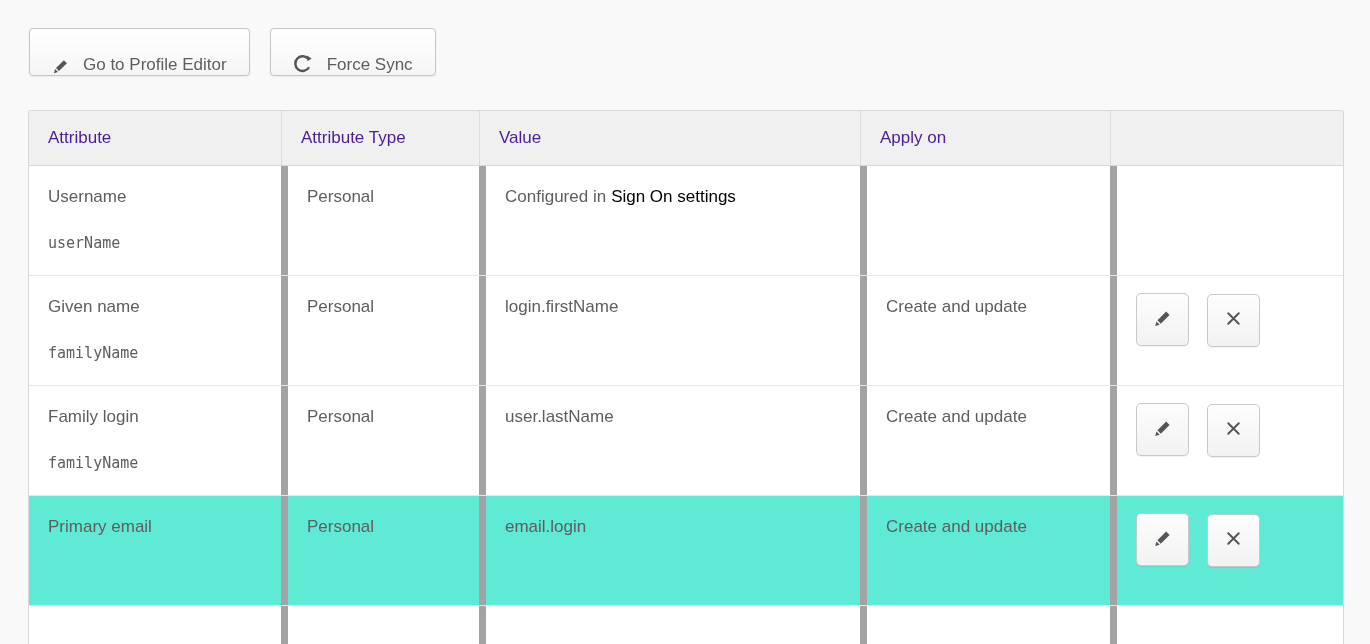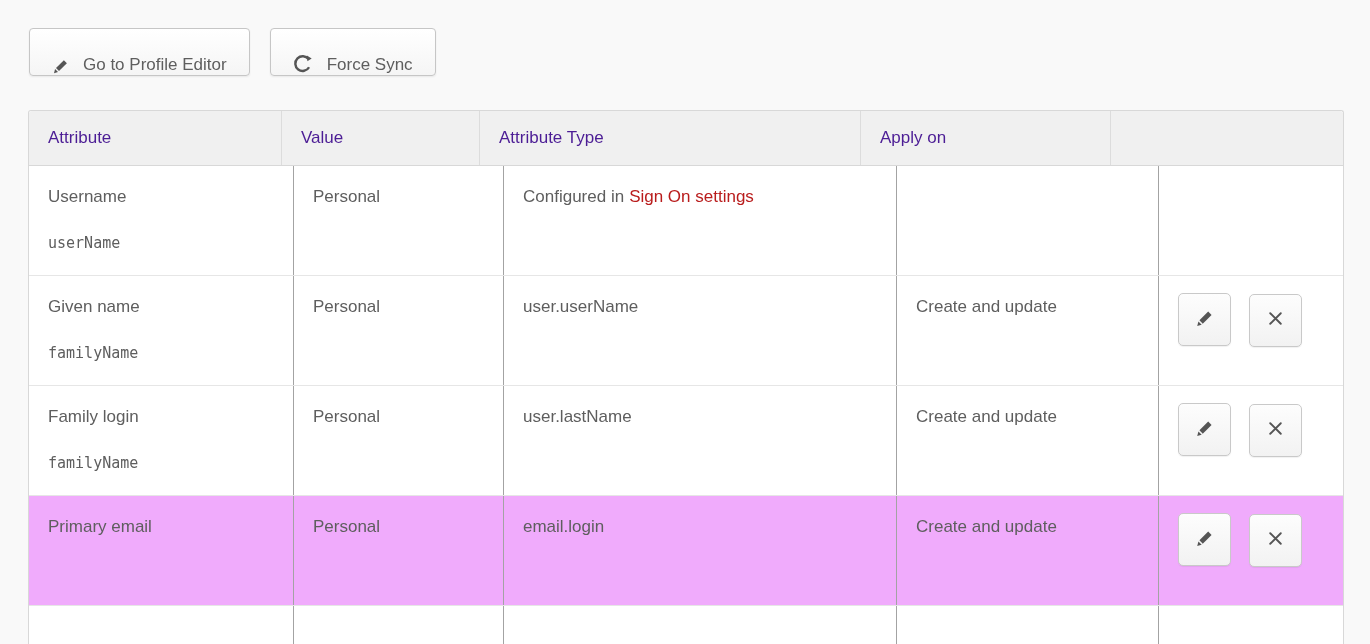--- a/index.html
+++ b/index.html
@@ -37,34 +37,34 @@
     background:#f0f0f0; height:55px;
     border-bottom:1px solid #d8d8d8;
     border-radius:3px 3px 0 0;
   }
   .th {
     display:flex; align-items:center;
     padding-left:19px; font-size:17px; color:#4c1d95;
     border-left:1px solid #dcdcdc;
   }
   .th:first-child { border-left:none; }
-  .row { height:110px; border-bottom:1px solid #e6e6e6; background:#ffffff;gap:12px; }
-  .row.highlight { background:#f0abfc; }
+  .row { height:110px; border-bottom:1px solid #e6e6e6; background:#ffffff; }
+  .row.highlight { background:#5eead4; }
   .row.partial { height:110px; border-bottom:none; }
   .td {
     padding:21px 10px 0 19px; font-size:17px; color:#5e5e5e;
-    border-left:1px solid #a3a3a3; overflow:hidden;
+    border-left:7px solid #a3a3a3; overflow:hidden;
   }
   .td:first-child { border-left:none; }
   .attr-var {
     display:block; margin-top:27px;
     font-family:"DejaVu Sans Mono", monospace;
     font-size:15px; color:#5e5e5e;
   }
-  .link { color:#b91c1c; margin-left:5px; cursor:pointer; text-decoration:none; }
+  .link { color:#000000; margin-left:5px; cursor:pointer; text-decoration:none; }
 
   
   .td.actions { padding:17px 0 0 19px; white-space:nowrap; }
   .icon-btn {
     width:53px; height:53px; margin-right:18px;
     display:inline-flex; align-items:center; justify-content:center;
     background:linear-gradient(#fdfdfd,#f2f2f2);
     border:1px solid #c9c9c9; border-radius:5px;
     box-shadow:0 1px 1px rgba(0,0,0,0.06);
     cursor:pointer;
@@ -92,22 +92,22 @@
       </svg>
     </span>
     <span>Force Sync</span>
   </button>
 </div>
 
 <div class="table">
 
   <div class="grid-row thead">
     <div class="th">Attribute</div>
+    <div class="th">Attribute Type</div>
     <div class="th">Value</div>
-    <div class="th">Attribute Type</div>
     <div class="th">Apply on</div>
     <div class="th"></div>
   </div>
 
   <div class="grid-row row">
     <div class="td">
       <span>Username</span>
       <span class="attr-var">userName</span>
     </div>
     <div class="td">Personal</div>
@@ -117,21 +117,21 @@
     <div class="td"></div>
     <div class="td actions"></div>
   </div>
 
   <div class="grid-row row">
     <div class="td">
       <span>Given name</span>
       <span class="attr-var">familyName</span>
     </div>
     <div class="td">Personal</div>
-    <div class="td">user.userName</div>
+    <div class="td">login.firstName</div>
     <div class="td">Create and update</div>
     <div class="td actions">
       <button class="icon-btn">
         <span>
           <svg width="20" height="20" viewBox="0 0 18 18">
             <path d="M2 16.2 L3.1 12.1 L6 15 Z" fill="#555"></path>
             <path d="M4 11.1 L11.9 3.2 L14.9 6.2 L7 14.1 Z" fill="#555"></path>
           </svg>
         </span>
       </button><button class="icon-btn">

